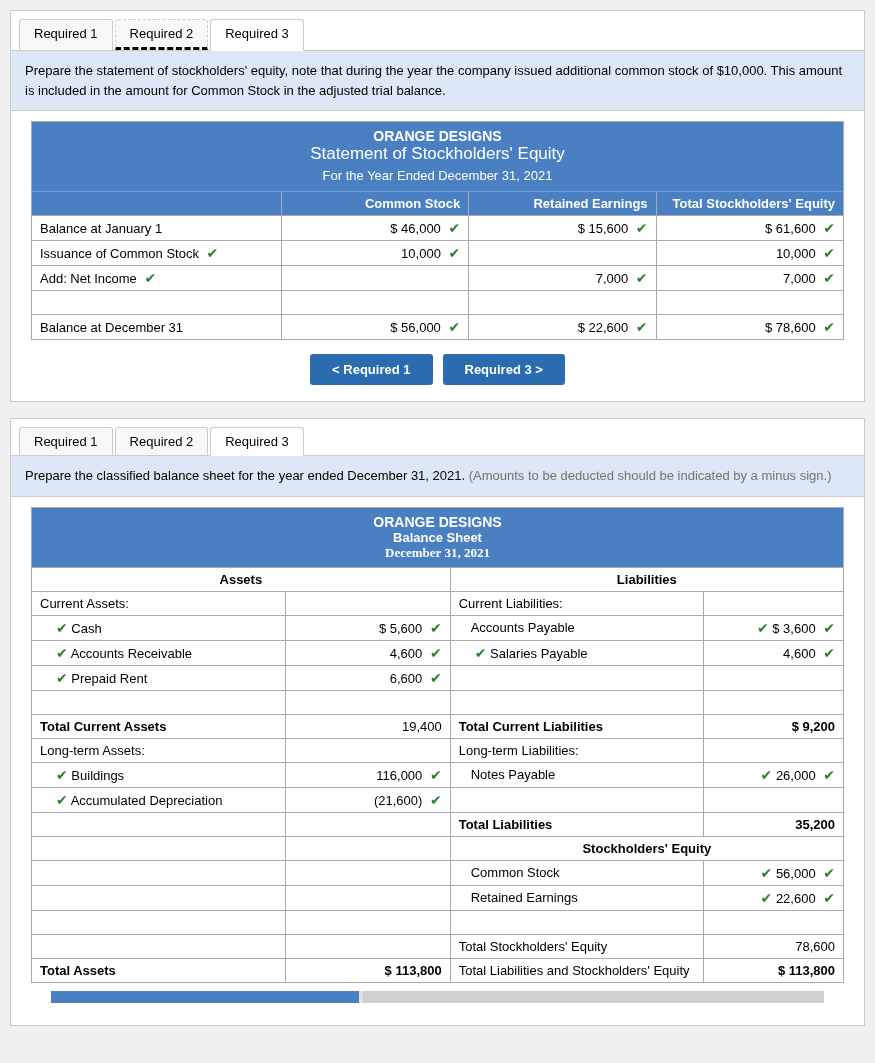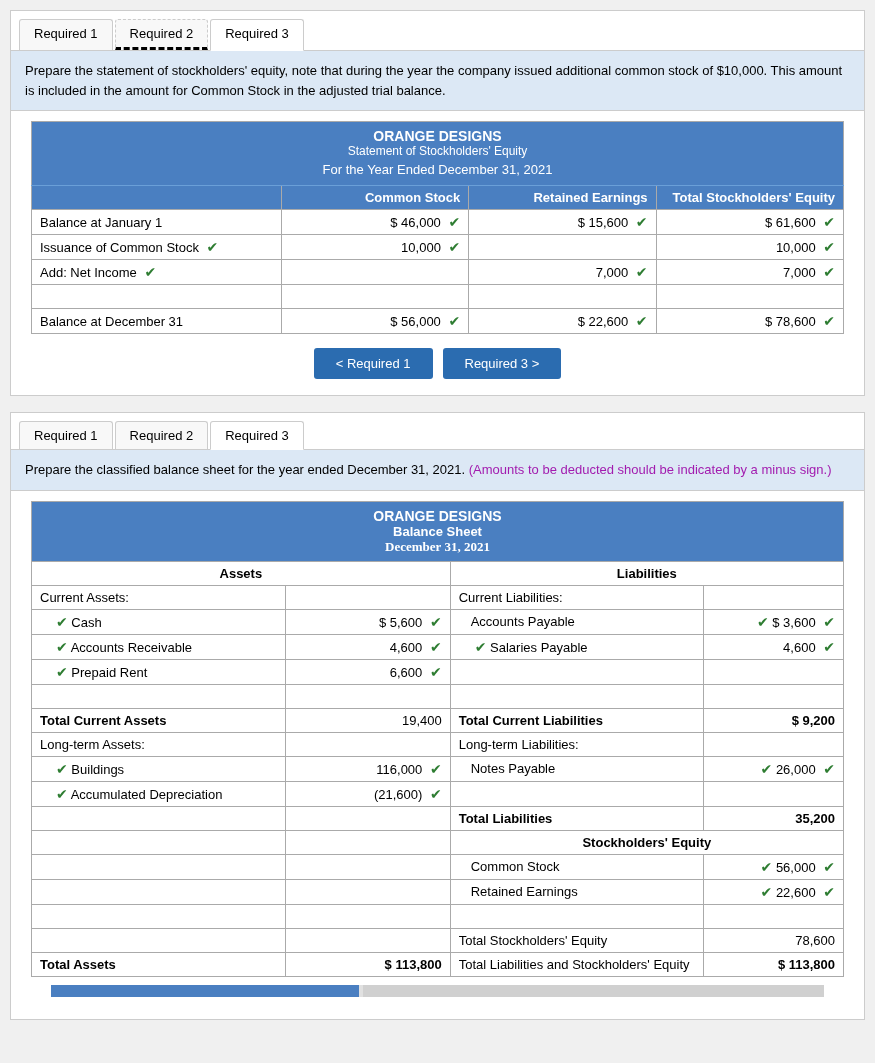--- a/index.html
+++ b/index.html
@@ -12,50 +12,50 @@
     .tab { padding: 6px 14px; border: 1px solid #ccc; border-bottom: none; margin-right: 2px; cursor: pointer; font-size: 13px; background: #f8f8f8; border-radius: 3px 3px 0 0; }
     .tab.active { background: #fff; border-bottom: 1px solid #fff; margin-bottom: -1px; font-weight: normal; }
     .tab.dashed { border-style: dashed; }
 
     
     .info-box { background: #dce8f5; padding: 10px 14px; font-size: 13px; line-height: 1.5; border-bottom: 1px solid #ccc; }
 
     
     .table-area { padding: 10px 20px 16px; }
     .report-title { font-weight: bold; font-size: 14px; }
-    .report-subtitle { font-size: 12px; padding-bottom: 4px; }
+    .report-subtitle { font-size: 17px; padding-bottom: 4px; }
     .report-period { font-size: 13px; padding-bottom: 6px; }
 
     
     .equity-table { width: 100%; border-collapse: collapse; border: 1px solid #aaa; }
     .equity-table th, .equity-table td { border: 1px solid #aaa; padding: 4px 8px; font-size: 13px; }
     .equity-table thead tr { background: #4a7fc1; color: white; text-align: center; }
     .equity-table thead th { font-weight: bold; }
     .equity-table tbody td { vertical-align: middle; }
     .equity-table .col-label { width: 200px; }
     .equity-table .col-num { width: 150px; text-align: right; }
     .check-icon { color: #2e7d32; font-size: 14px; margin-left: 4px; }
 
     
     .nav-buttons { display: flex; justify-content: center; gap: 10px; margin-top: 14px; }
-    .nav-btn { padding: 8px 22px; font-size: 13px; font-weight: normal; color: white; border: none; cursor: pointer; border-radius: 3px; }
+    .nav-btn { padding: 8px 22px; font-size: 13px; font-weight: bold; color: white; border: none; cursor: pointer; border-radius: 3px; }
     .nav-btn-blue { background: #2b6cb0; }
 
     
     .bs-table { width: 100%; border-collapse: collapse; border: 1px solid #aaa; }
     .bs-table th, .bs-table td { border: 1px solid #aaa; padding: 4px 8px; font-size: 13px; vertical-align: top; }
     .bs-table .section-header { background: #4a7fc1; color: white; font-weight: bold; text-align: center; }
     .bs-table .sub-header { font-weight: bold; text-align: center; }
     .bs-table .asset-col { width: 200px; }
     .bs-table .asset-val { width: 130px; text-align: right; }
     .bs-table .liab-col { width: 200px; margin-left: 6px; }
     .bs-table .liab-val { width: 110px; text-align: right; }
     .indent { padding-left: 20px !important; }
     .bold { font-weight: bold; }
-    .orange-text { color: #a21caf; }
+    .orange-text { color: #737373; }
 
     .scroll-bar-area { height: 12px; background: #e0e0e0; margin: 0 20px 6px; display: flex; gap: 4px; }
     .scroll-seg { height: 100%; }
   </style>
 </head>
 <body>
 
 <div class="section">
   <div class="tabs">
     <div class="tab">Required 1</div>

